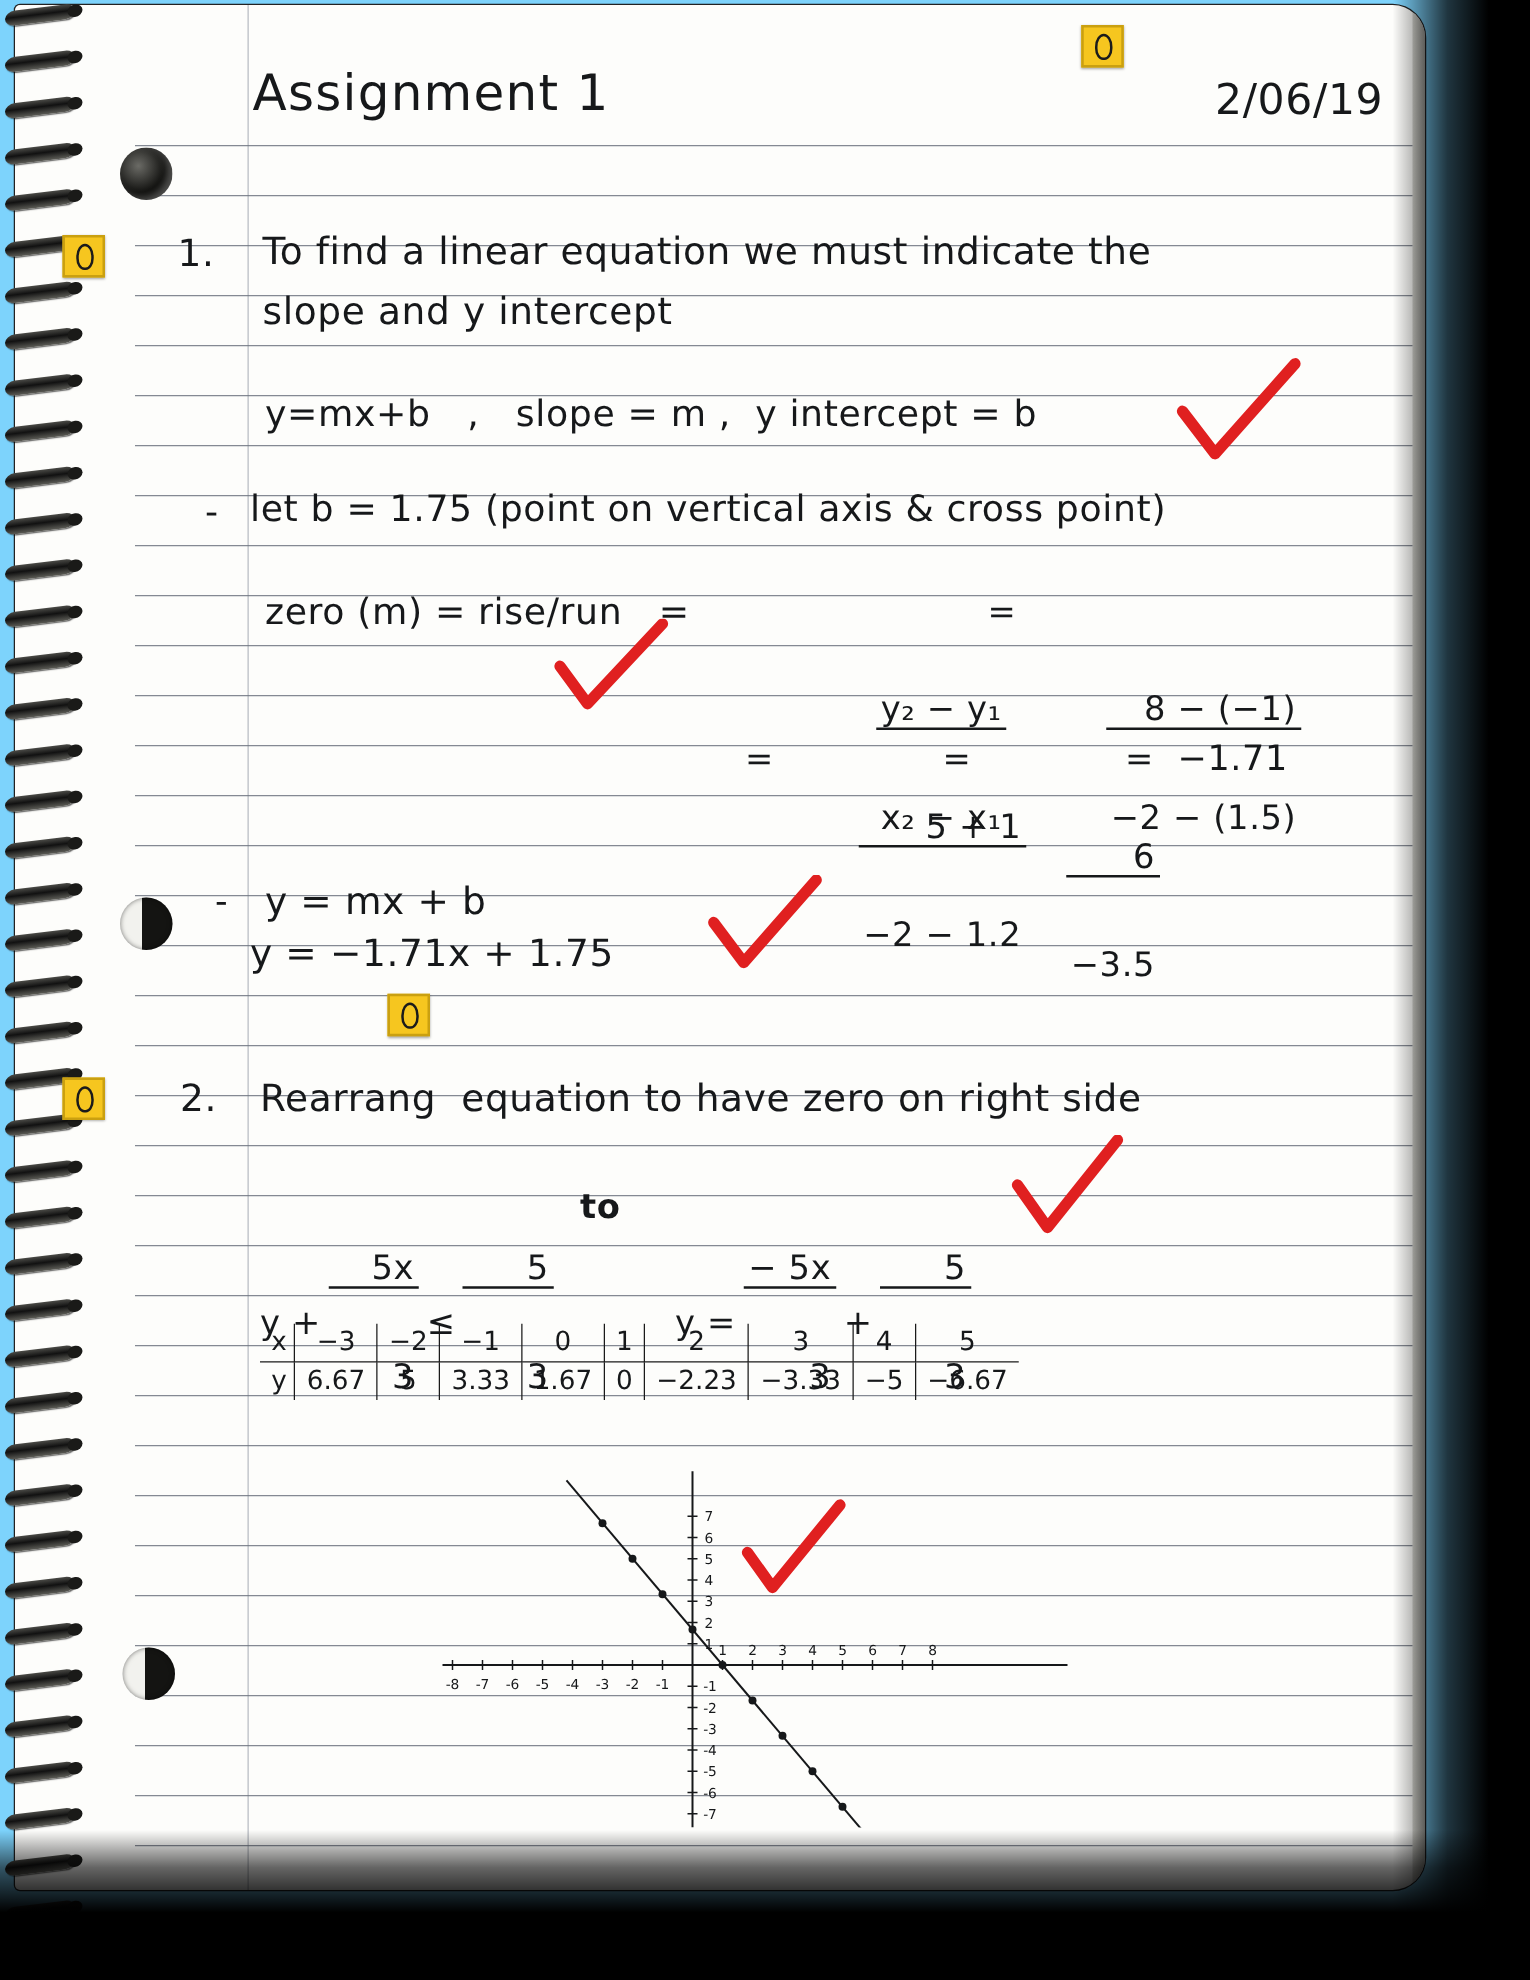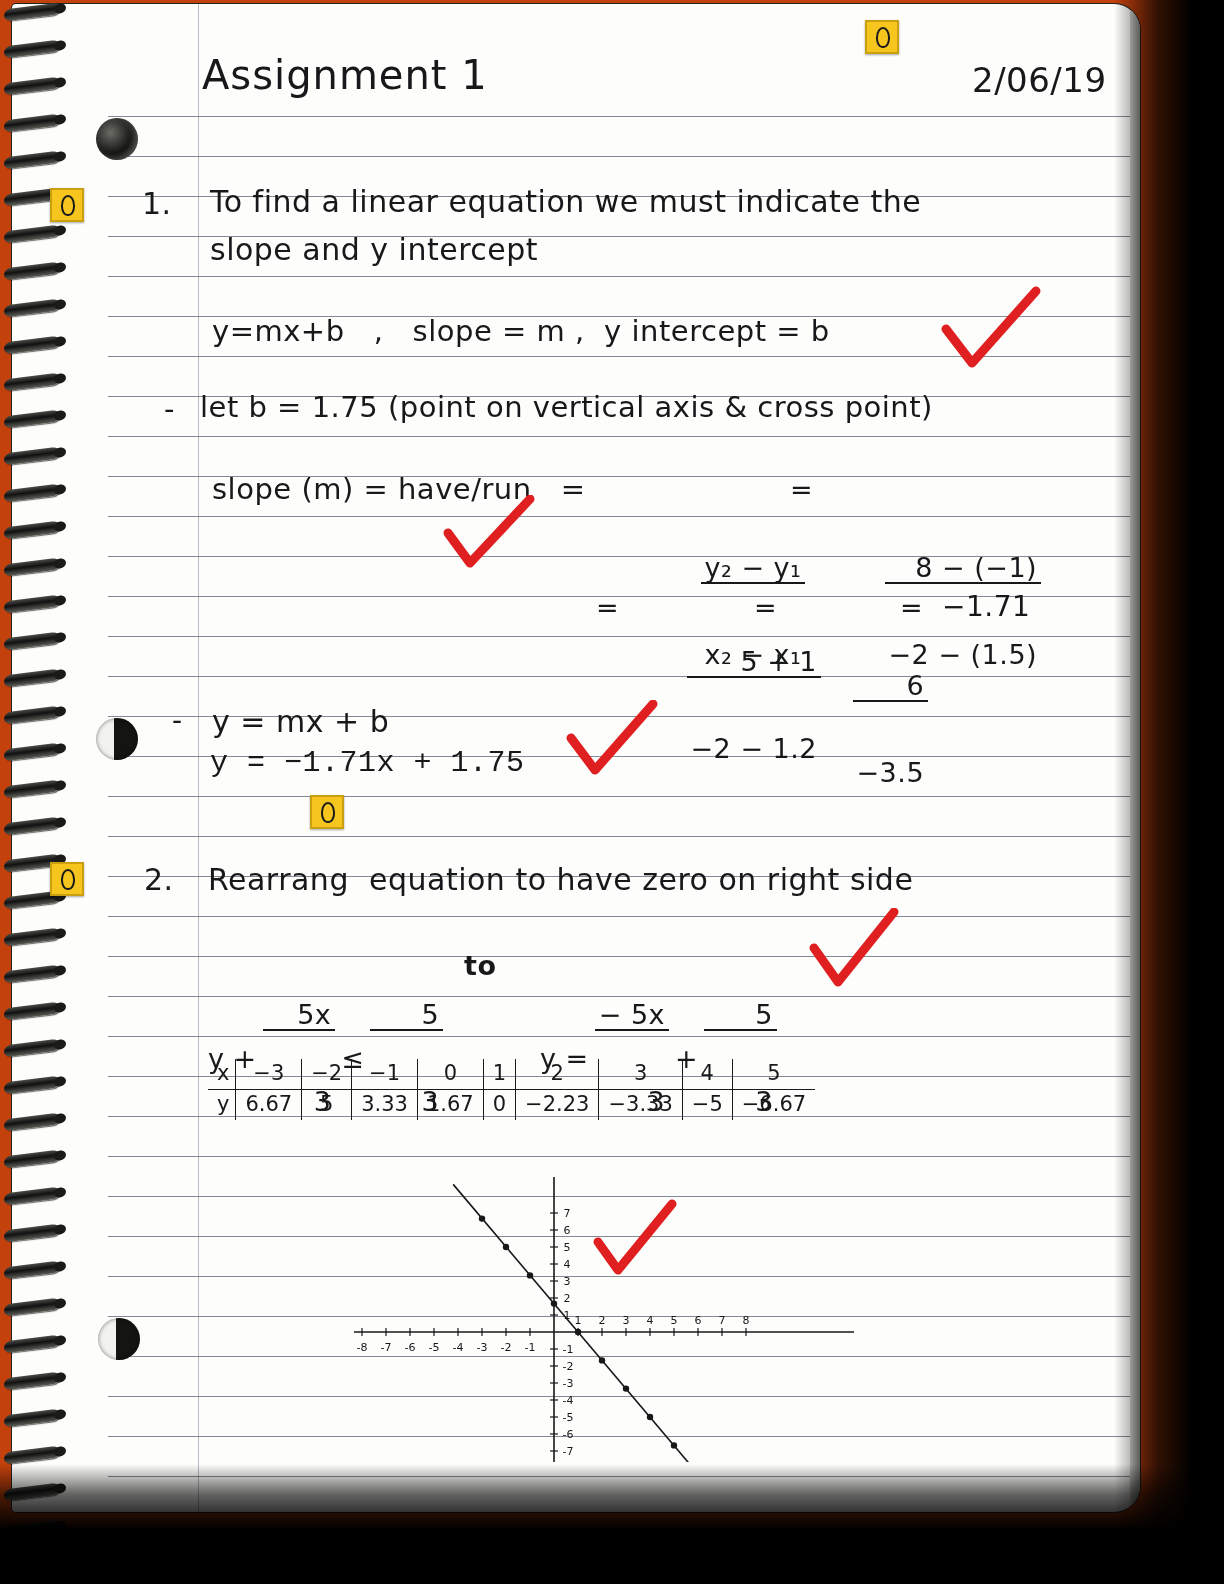--- a/index.html
+++ b/index.html
@@ -13,21 +13,21 @@
     position: relative;
     overflow: hidden;
     font-family: "DejaVu Sans", sans-serif;
   }
 
   
   #page {
     position: absolute;
     left: 0; top: 0;
     width: 1224px; height: 1584px;
-    background: #c2410c;
+    background: #7dd3fc;
   }
   #paper {
     position: absolute;
     left: 12px;
     top: 4px;
     width: 1128px;
     height: 1508px;
     background: #fdfdfb;
     border-radius: 4px 26px 26px 4px;
     box-shadow: 0 0 0 1px #222;
@@ -243,21 +243,21 @@
 
     <div class="hw" style="left:130px; top:182px; font-size:30px;">1.</div>
     <div class="hw" style="left:198px; top:180px; font-size:30px;">To find a linear equation we must indicate the</div>
     <div class="hw" style="left:198px; top:228px; font-size:30px;">slope and y intercept</div>
 
     <div class="hw" style="left:200px; top:310px; font-size:29px;">y=mx+b   ,   slope = m ,  y intercept = b</div>
 
     <div class="hw" style="left:152px; top:388px; font-size:29px;">-</div>
     <div class="hw" style="left:188px; top:386px; font-size:29px;">let b = 1.75 (point on vertical axis &amp; cross point)</div>
 
-    <div class="hw" style="left:200px; top:468px; font-size:29px;">slope (m) = have/run   =</div>
+    <div class="hw" style="left:200px; top:468px; font-size:29px;">zero (m) = rise/run   =</div>
 
     <div class="hw" style="left:634px; top:462px; font-size:27px;">
       <span class="frac">
         <span class="num">y₂ − y₁</span>
         <span class="den">x₂ − x₁</span>
       </span>
     </div>
     <div class="hw" style="left:778px; top:470px; font-size:27px;">=</div>
     <div class="hw" style="left:818px; top:462px; font-size:27px;">
       <span class="frac">
@@ -278,21 +278,21 @@
       <span class="frac">
         <span class="num">6</span>
         <span class="den">−3.5</span>
       </span>
     </div>
     <div class="hw" style="left:888px; top:588px; font-size:27px;">=</div>
     <div class="hw" style="left:930px; top:586px; font-size:28px;">−1.71</div>
 
     <div class="hw" style="left:160px; top:700px; font-size:28px;">-</div>
     <div class="hw" style="left:200px; top:700px; font-size:30px;">y = mx + b</div>
-    <div class="hw" style="left:198px; top:742px; font-size:30px;font-family:Liberation Mono, monospace;">y = −1.71x + 1.75</div>
+    <div class="hw" style="left:188px; top:742px; font-size:30px;">y = −1.71x + 1.75</div>
 
     <div class="hw" style="left:132px; top:858px; font-size:30px;">2.</div>
     <div class="hw" style="left:196px; top:858px; font-size:30px;">Rearrang  equation to have zero on right side</div>
 
     <div class="hw" style="left:196px; top:940px; font-size:27px; display:flex; align-items:center; gap:6px;">
       <span>y +</span>
       <span class="frac">
         <span class="num">5x</span>
         <span class="den">3</span>
       </span>

